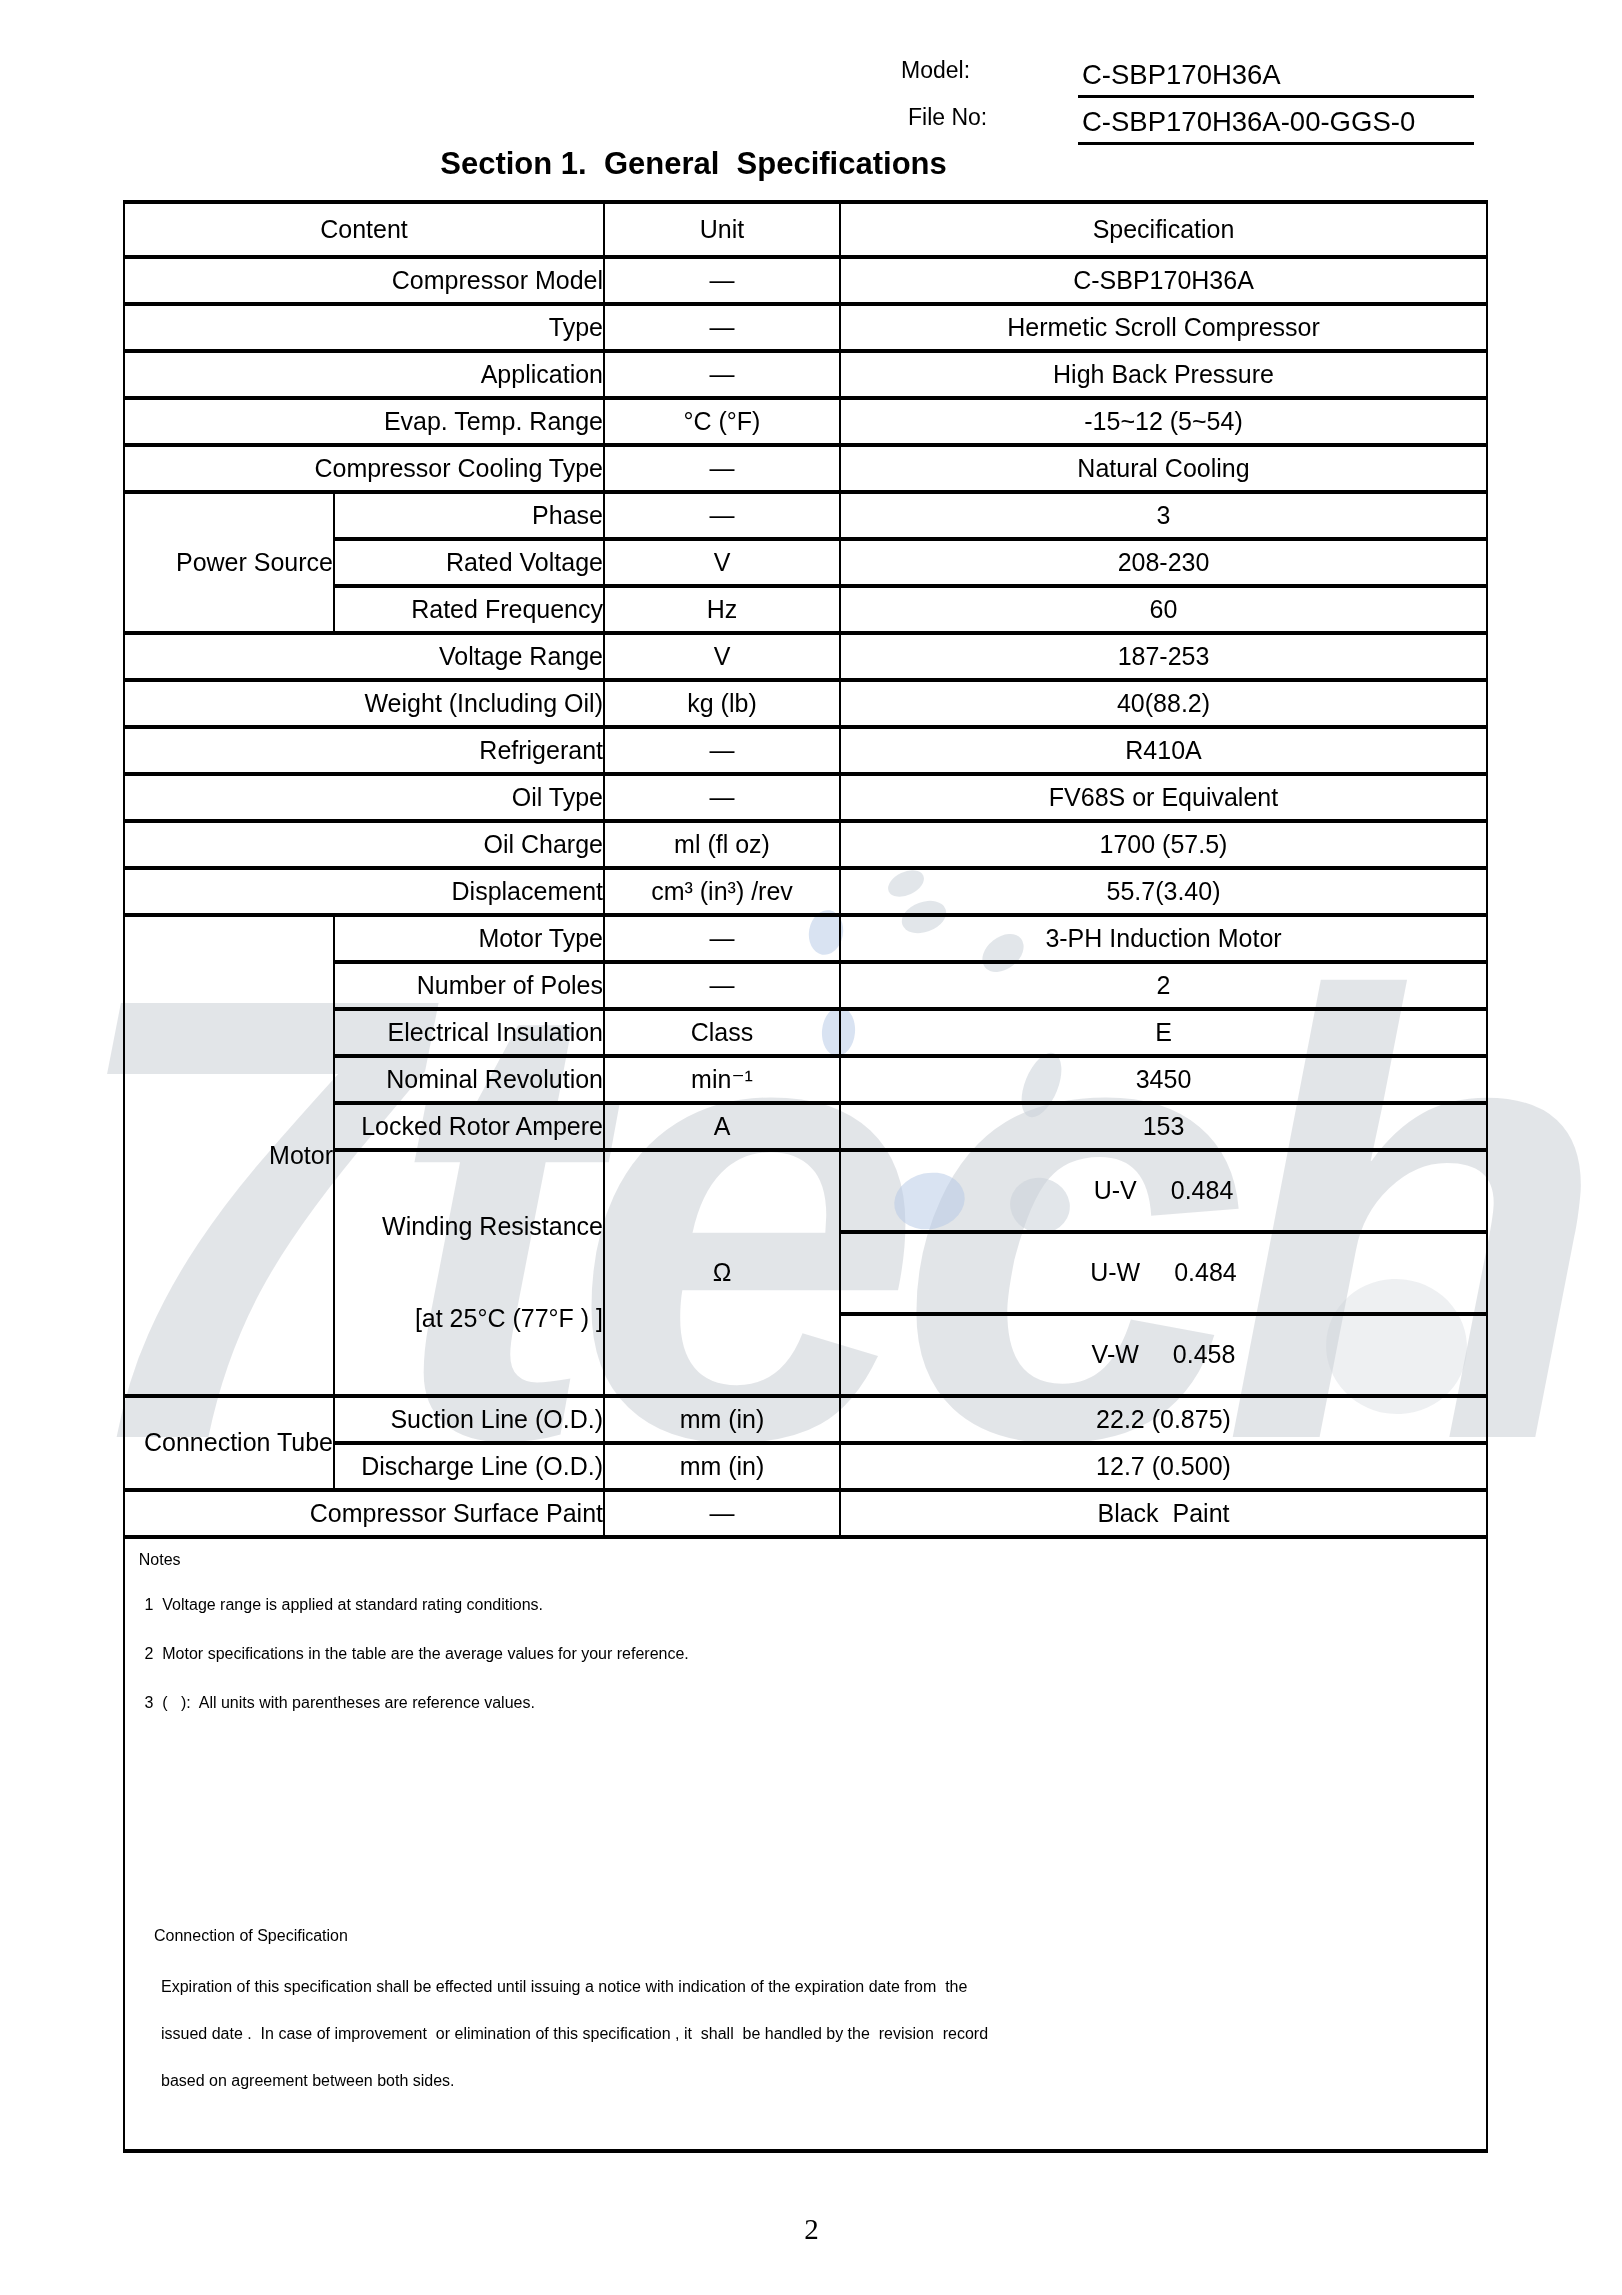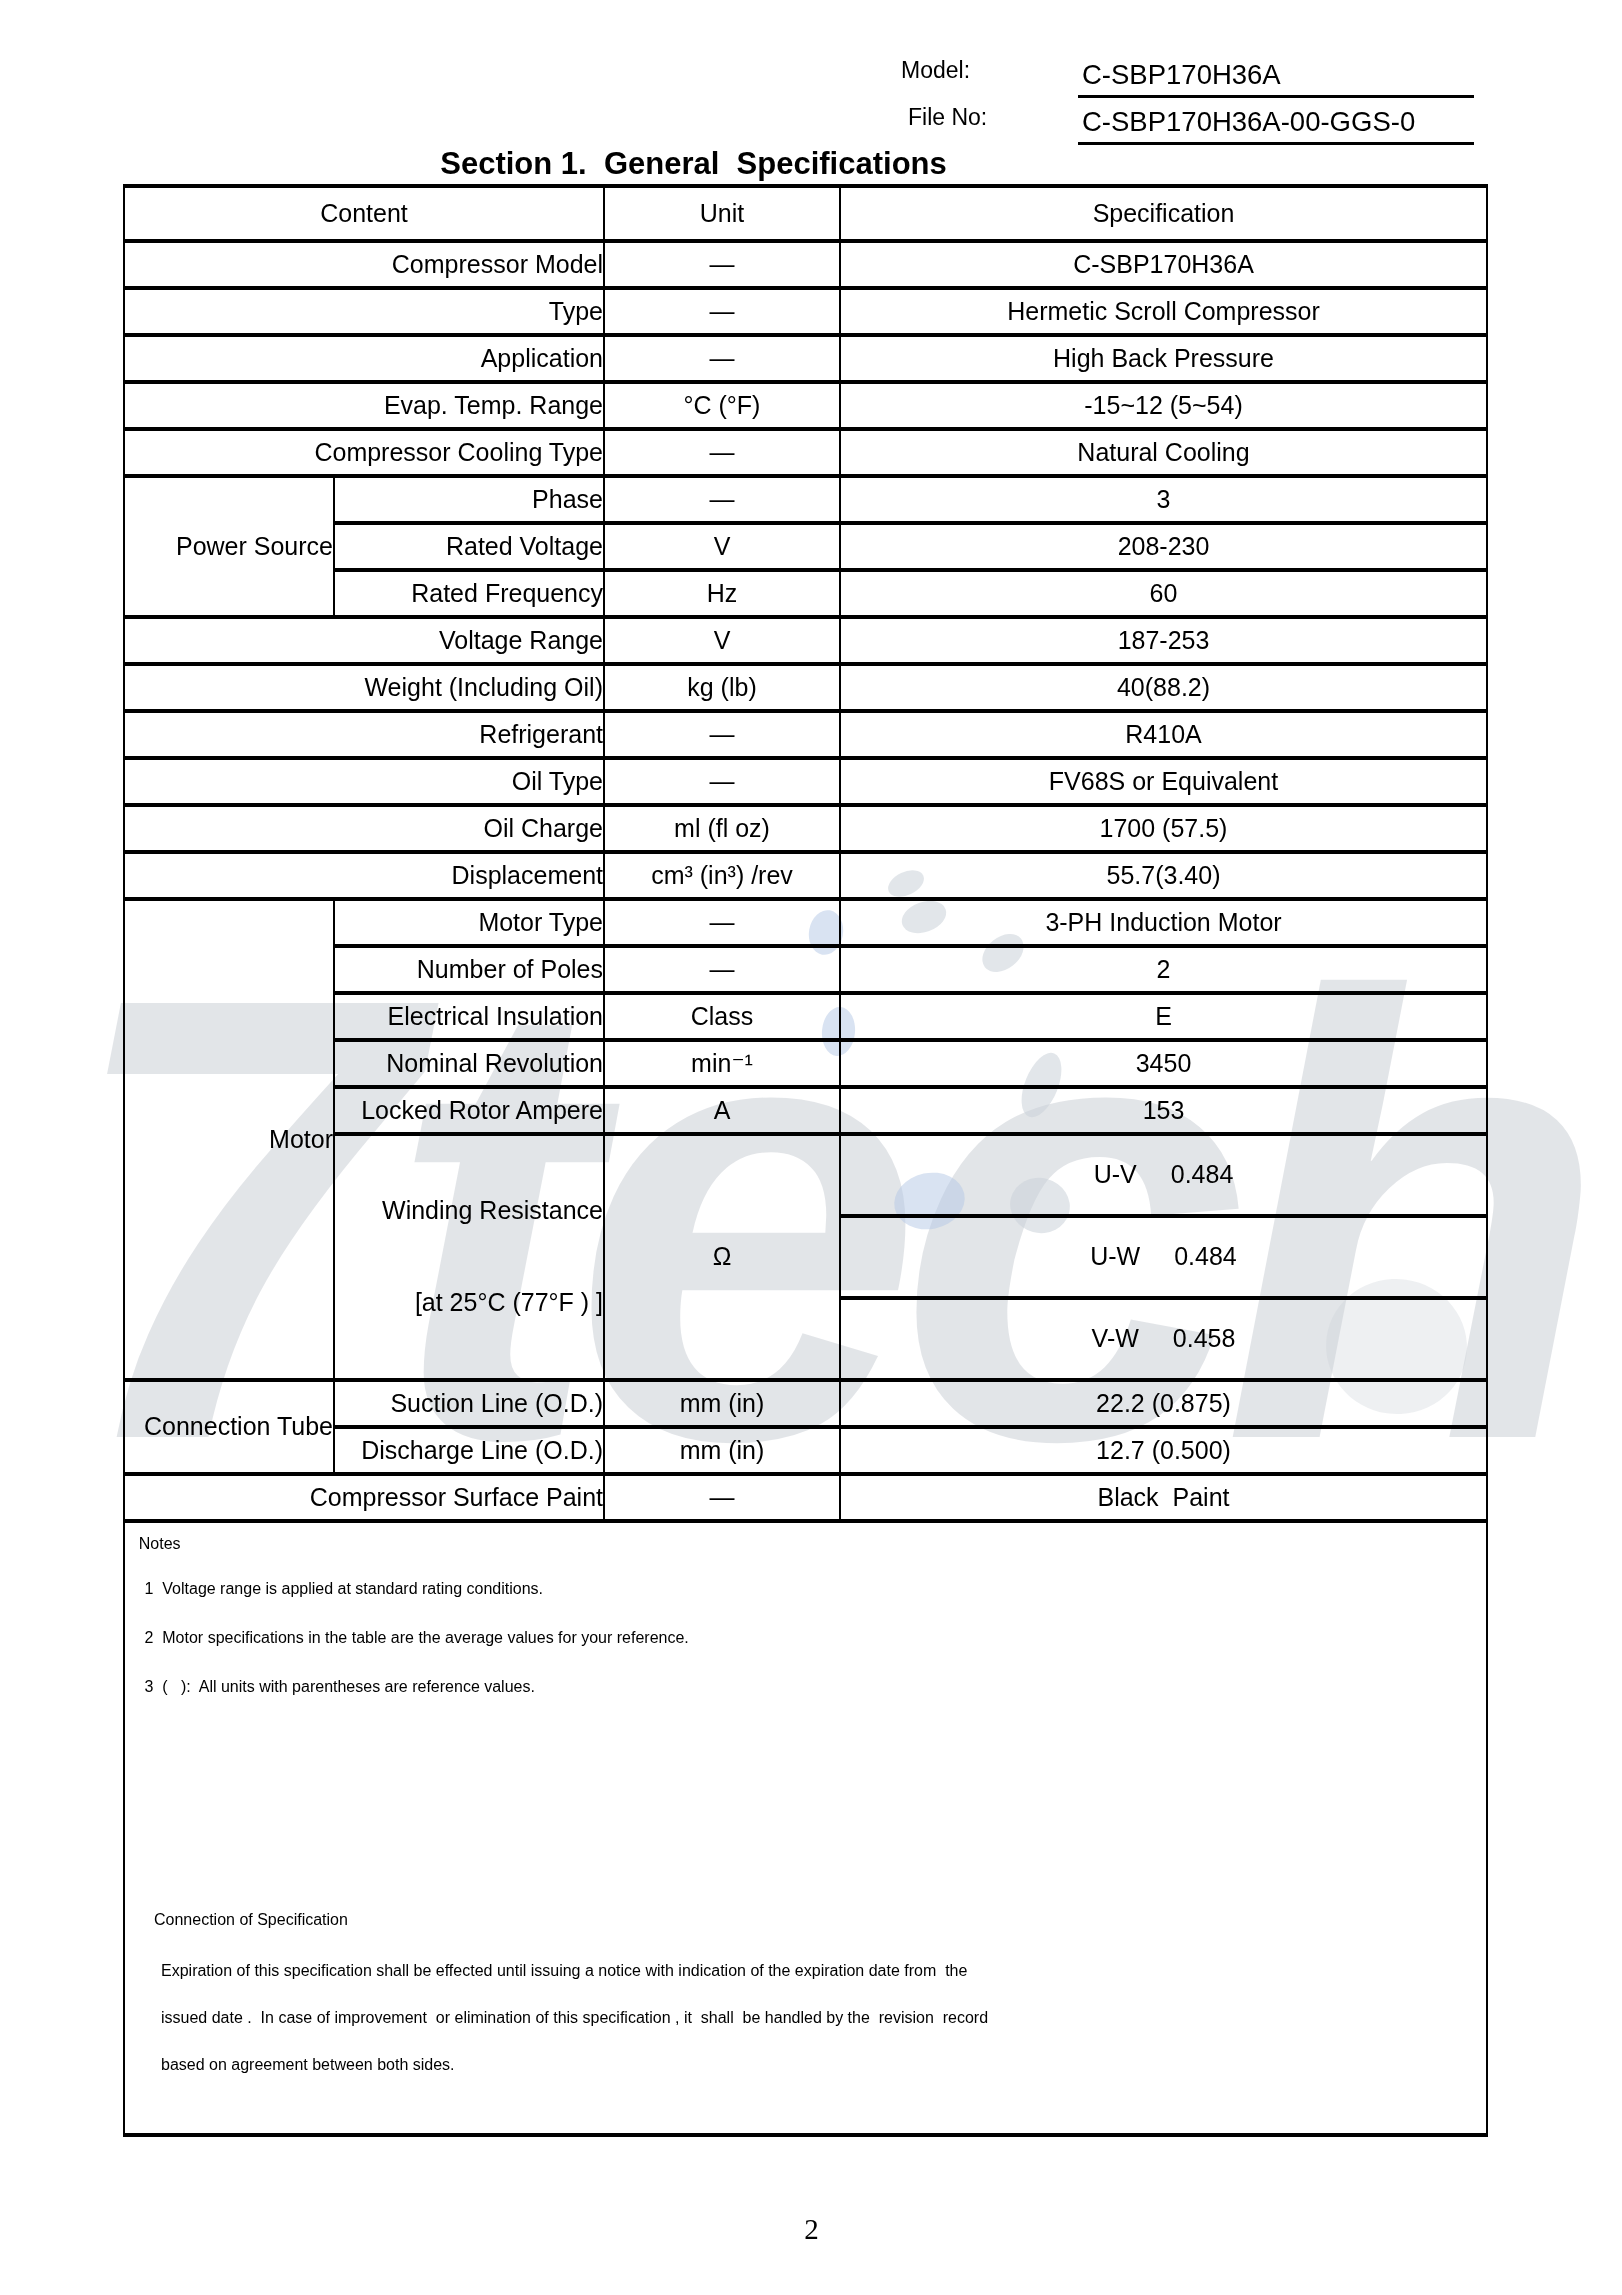--- a/index.html
+++ b/index.html
@@ -42,21 +42,21 @@
   .file-value{left:1082px;top:106px;}
   .hdr-line{position:absolute;height:3.4px;background:#000;width:396px;left:1078px;}
   .line1{top:95px;}
   .line2{top:142px;}
   .doc-title{
     position:absolute;left:0;top:146px;width:1387px;
     text-align:center;font-size:31px;font-weight:700;white-space:pre;
   }
   
   table.spec{
-    position:absolute;left:123px;top:184px;width:1364px;
+    position:absolute;left:123px;top:200px;width:1364px;
     border-collapse:collapse;table-layout:fixed;padding-left:16px;
   }
   table.spec td{
     border:2.9px solid #000;
     border-top-width:4.6px;border-bottom-width:4.6px;
     font-size:25px;font-weight:400;
     padding:0;vertical-align:middle;background:transparent;
     white-space:pre-wrap;
   }
   tr.rh{height:55px;}

